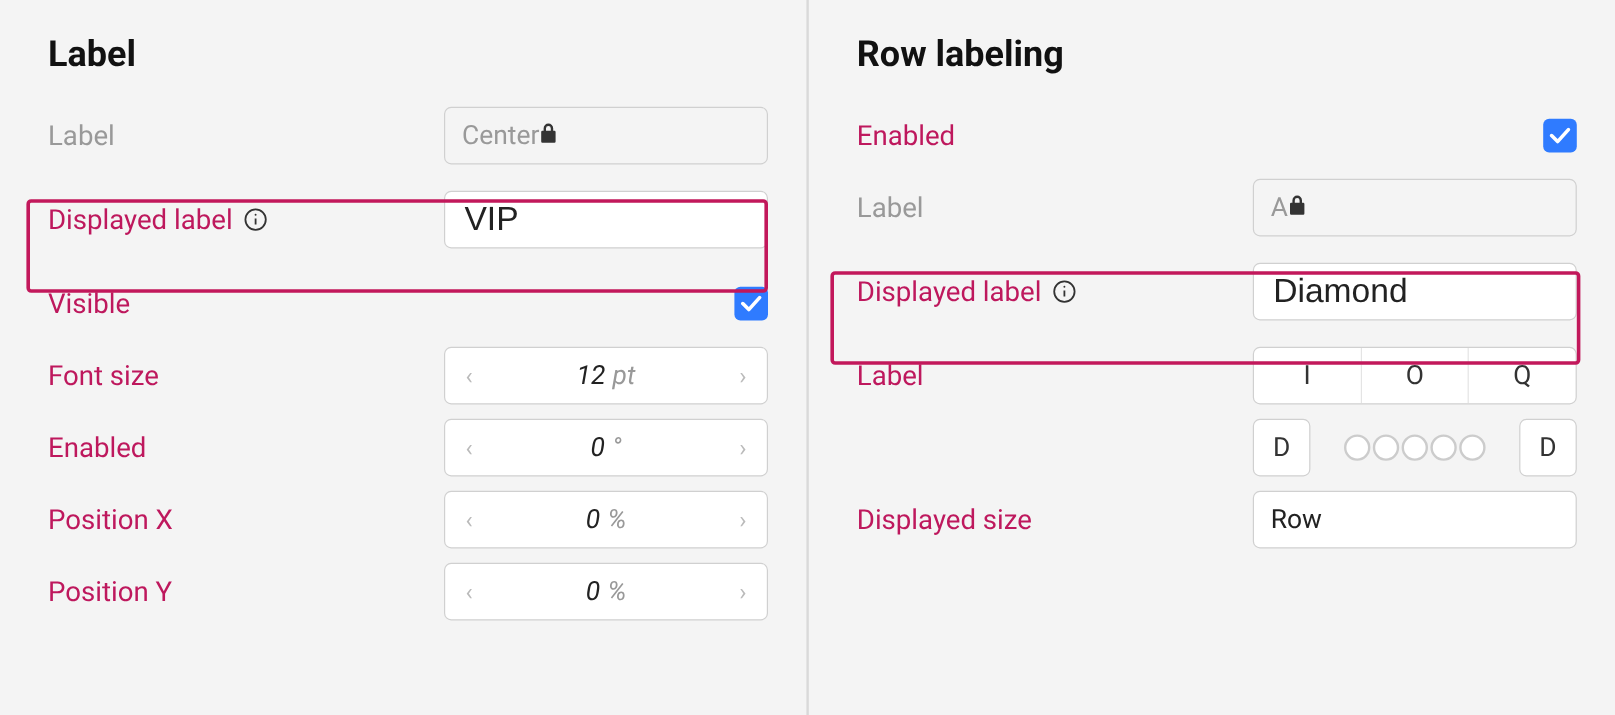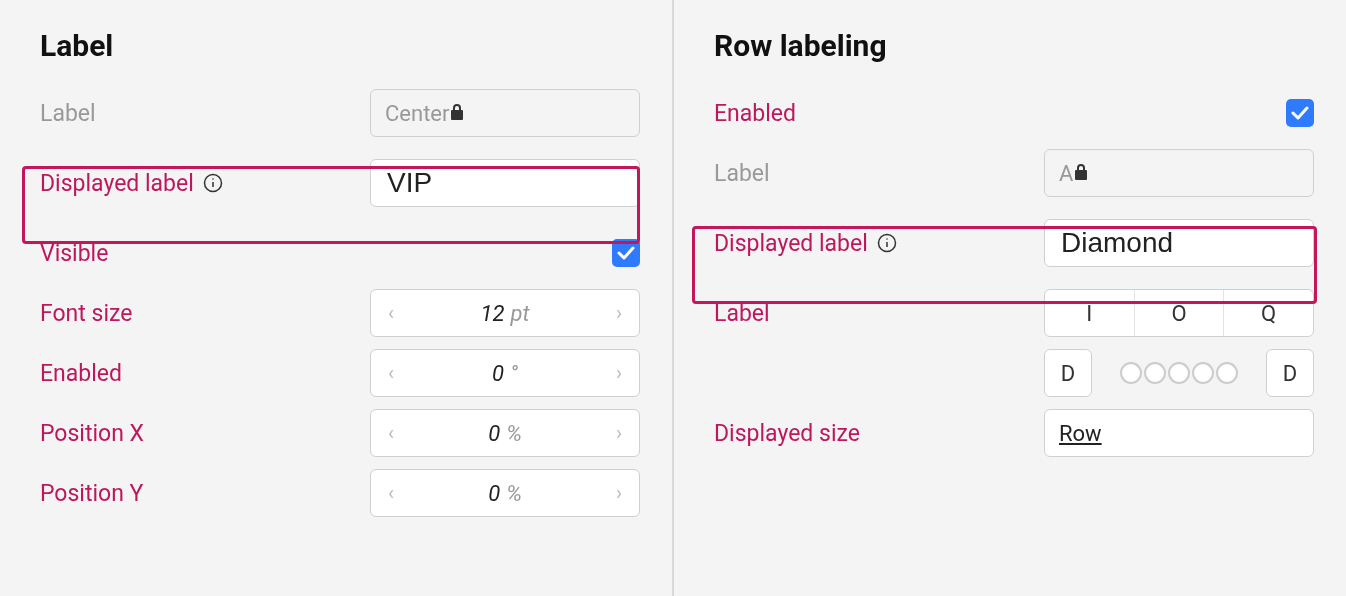--- a/index.html
+++ b/index.html
@@ -181,21 +181,21 @@
     justify-content: center;
     gap: 2px;
   }
   .pos-dots .dot {
     width: 22px;
     height: 22px;
     border: 2px solid #ccc;
     border-radius: 50%;
     background: #fff;
   }
-  .select-box { cursor: pointer; text-decoration: underline; }
+  .select-box { cursor: pointer; }
 </style>
 </head>
 <body>
 
 <div class="panels">
 
   <div class="panel" style="position:relative;">
     <h2 class="section-title">Label</h2>
 
     <div class="row">

